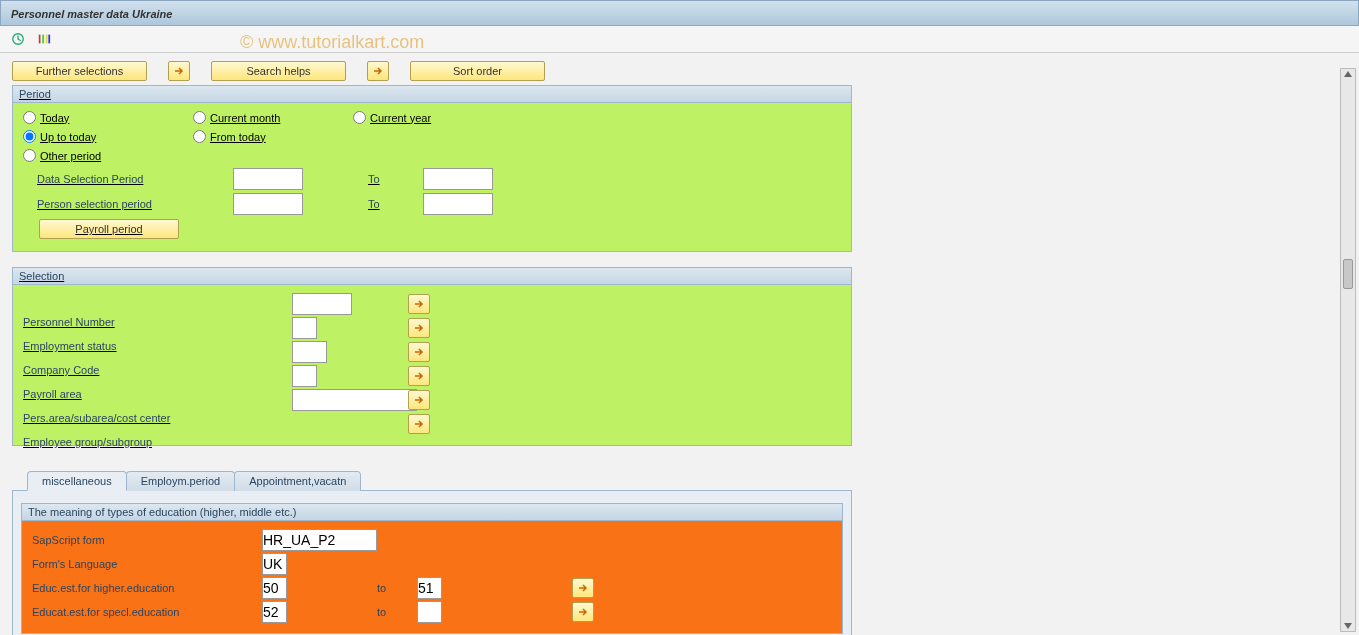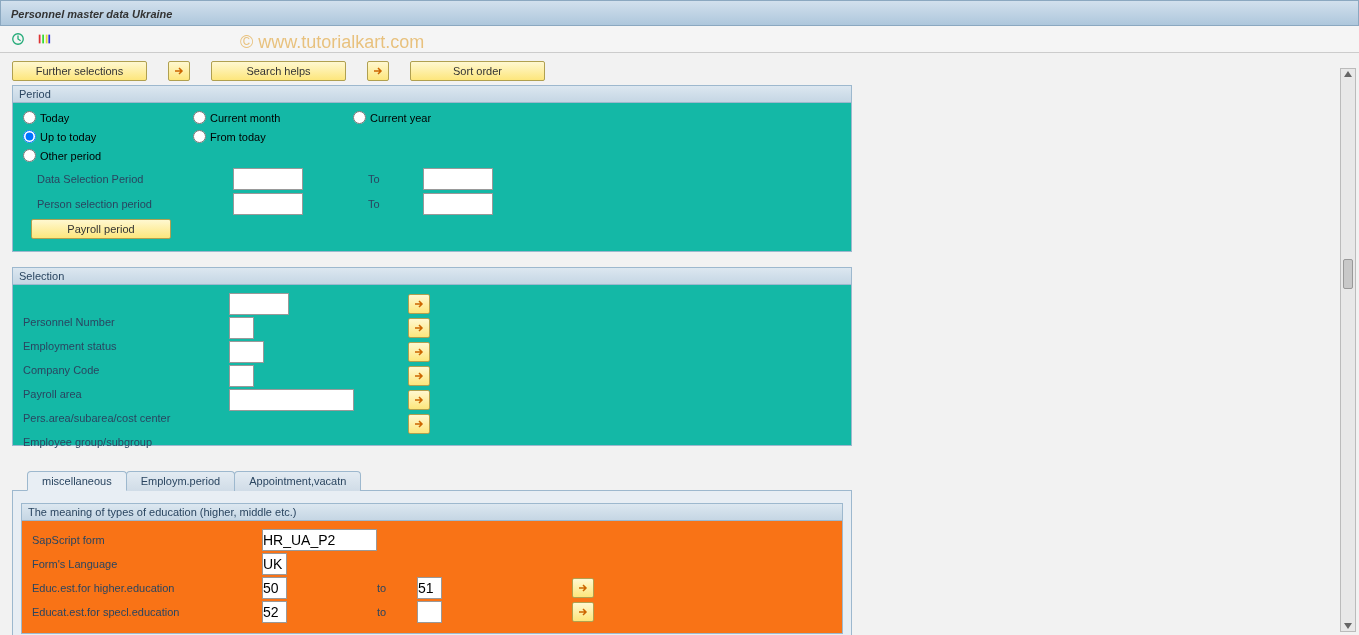--- a/index.html
+++ b/index.html
@@ -82,23 +82,24 @@
     }
     .btn-med {
       min-width: 135px;
     }
     .btn-arrow {
       width: 22px;
       min-width: 22px;
       padding: 0;
     }
     .group-box {
-      background: #14b8a6;
+      background: #bef264;
       border: 1px solid #9db8ce;
       margin-bottom: 15px;
+      text-decoration: underline;
     }
     .group-title {
       background: linear-gradient(to bottom, #dce7f0, #c5d6e4);
       border-bottom: 1px solid #9db8ce;
       padding: 2px 6px;
       font-size: 11px;
       color: #2a4560;
     }
     .group-body {
       padding: 8px 10px;
@@ -143,21 +144,21 @@
       color: #2a4560;
     }
     .sel-row {
       display: flex;
       align-items: center;
       margin-bottom: 2px;
       height: 22px;
       gap: 0;
     }
     .sel-label {
-      width: 206px;
+      width: 269px;
       color: #2a4560;
       margin-top: 36px;
     }
     .inp-small { width: 25px; }
     .inp-med { width: 60px; }
     .inp-large { width: 125px; }
     .sel-arrow-col {
       position: absolute;
       left: 395px;
     }
@@ -318,21 +319,21 @@
           <span class="inp-to-label">To</span>
           <input type="text" class="inp-date" style="">
         </div>
         <div class="field-row">
           <span class="field-label">Person selection period</span>
           <input type="text" class="inp-date" style="">
           <span class="inp-to-label">To</span>
           <input type="text" class="inp-date" style="">
         </div>
         <div class="field-row">
-          <button class="btn" style="min-width:140px;margin-left:8px;">Payroll period</button>
+          <button class="btn" style="min-width:140px;margin-left:16px;">Payroll period</button>
         </div>
       </div>
     </div>
 
     <div class="group-box">
       <div class="group-title">Selection</div>
       <div class="group-body" style="position:relative;">
         <div class="sel-row">
           <span class="sel-label">Personnel Number</span>
           <input type="text" class="inp-med" style="">

